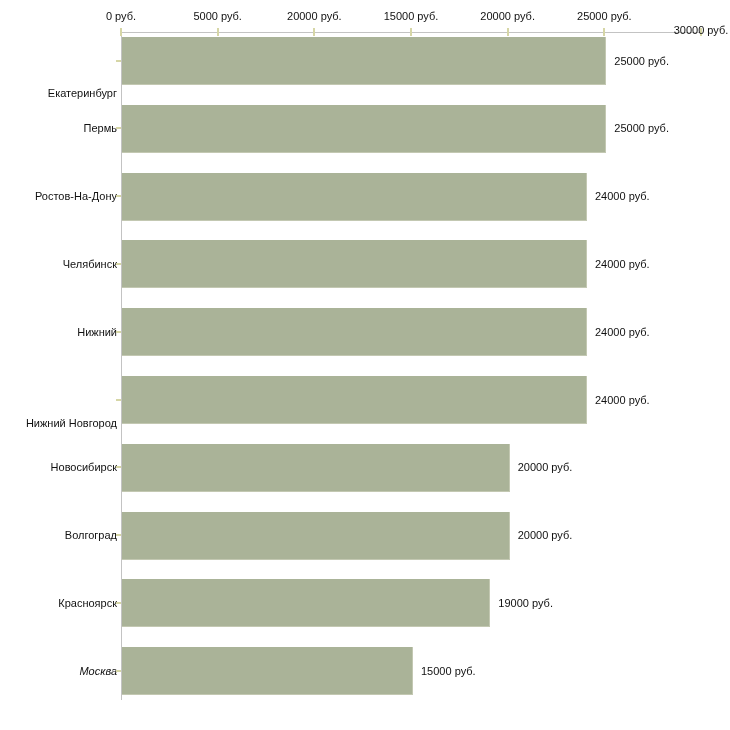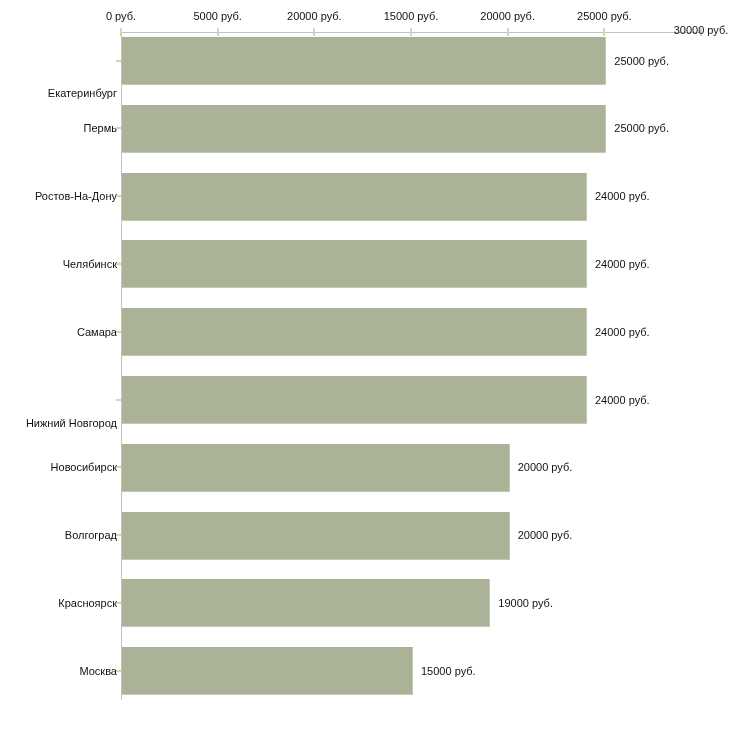--- a/index.html
+++ b/index.html
@@ -81,37 +81,37 @@
     <div class="bar" style="left: 122px; top: 104.8px; width: 483.333px; height: 47px; background: rgb(170, 179, 152); border-right: 1px solid rgb(195, 200, 178); border-bottom: 1px solid rgb(195, 200, 178);"></div>
     <div class="val-label" style="left: 614.333px; top: 128.3px;">25000 руб.</div>
     <div class="cat-label" style="right: 613px; top: 196.1px;">Ростов-На-Дону</div>
     <div class="cat-tick" style="left: 116px; top: 195.1px; background: rgb(214, 214, 166);"></div>
     <div class="bar" style="left: 122px; top: 172.6px; width: 464px; height: 47px; background: rgb(170, 179, 152); border-right: 1px solid rgb(195, 200, 178); border-bottom: 1px solid rgb(195, 200, 178);"></div>
     <div class="val-label" style="left: 595px; top: 196.1px;">24000 руб.</div>
     <div class="cat-label" style="right: 613px; top: 263.9px;">Челябинск</div>
     <div class="cat-tick" style="left: 116px; top: 262.9px; background: rgb(214, 214, 166);"></div>
     <div class="bar" style="left: 122px; top: 240.4px; width: 464px; height: 47px; background: rgb(170, 179, 152); border-right: 1px solid rgb(195, 200, 178); border-bottom: 1px solid rgb(195, 200, 178);"></div>
     <div class="val-label" style="left: 595px; top: 263.9px;">24000 руб.</div>
-    <div class="cat-label" style="right: 613px; top: 331.7px;">Самара</div>
+    <div class="cat-label" style="right: 613px; top: 331.7px;">Нижний</div>
     <div class="cat-tick" style="left: 116px; top: 330.7px; background: rgb(214, 214, 166);"></div>
     <div class="bar" style="left: 122px; top: 308.2px; width: 464px; height: 47px; background: rgb(170, 179, 152); border-right: 1px solid rgb(195, 200, 178); border-bottom: 1px solid rgb(195, 200, 178);"></div>
     <div class="val-label" style="left: 595px; top: 331.7px;">24000 руб.</div>
     <div class="cat-label" style="right: 613px; top: 399.5px; margin-top: 23px;">Нижний Новгород</div>
     <div class="cat-tick" style="left: 116px; top: 398.5px; background: rgb(214, 214, 166);"></div>
     <div class="bar" style="left: 122px; top: 376px; width: 464px; height: 47px; background: rgb(170, 179, 152); border-right: 1px solid rgb(195, 200, 178); border-bottom: 1px solid rgb(195, 200, 178);"></div>
     <div class="val-label" style="left: 595px; top: 399.5px;">24000 руб.</div>
     <div class="cat-label" style="right: 613px; top: 467.3px;">Новосибирск</div>
     <div class="cat-tick" style="left: 116px; top: 466.3px; background: rgb(214, 214, 166);"></div>
     <div class="bar" style="left: 122px; top: 443.8px; width: 386.667px; height: 47px; background: rgb(170, 179, 152); border-right: 1px solid rgb(195, 200, 178); border-bottom: 1px solid rgb(195, 200, 178);"></div>
     <div class="val-label" style="left: 517.667px; top: 467.3px;">20000 руб.</div>
     <div class="cat-label" style="right: 613px; top: 535.1px;">Волгоград</div>
     <div class="cat-tick" style="left: 116px; top: 534.1px; background: rgb(214, 214, 166);"></div>
     <div class="bar" style="left: 122px; top: 511.6px; width: 386.667px; height: 47px; background: rgb(170, 179, 152); border-right: 1px solid rgb(195, 200, 178); border-bottom: 1px solid rgb(195, 200, 178);"></div>
     <div class="val-label" style="left: 517.667px; top: 535.1px;">20000 руб.</div>
     <div class="cat-label" style="right: 613px; top: 602.9px;">Красноярск</div>
     <div class="cat-tick" style="left: 116px; top: 601.9px; background: rgb(214, 214, 166);"></div>
     <div class="bar" style="left: 122px; top: 579.4px; width: 367.333px; height: 47px; background: rgb(170, 179, 152); border-right: 1px solid rgb(195, 200, 178); border-bottom: 1px solid rgb(195, 200, 178);"></div>
     <div class="val-label" style="left: 498.333px; top: 602.9px;">19000 руб.</div>
-    <div class="cat-label" style="right: 613px; top: 670.7px;">Москва</div>
+    <div class="cat-label" style="right: 613px; top: 670.7px; font-style: italic;">Москва</div>
     <div class="cat-tick" style="left: 116px; top: 669.7px; background: rgb(214, 214, 166);"></div>
     <div class="bar" style="left: 122px; top: 647.2px; width: 290px; height: 47px; background: rgb(170, 179, 152); border-right: 1px solid rgb(195, 200, 178); border-bottom: 1px solid rgb(195, 200, 178);"></div>
     <div class="val-label" style="left: 421px; top: 670.7px;">15000 руб.</div>
   </div>
 
 </body></html>

